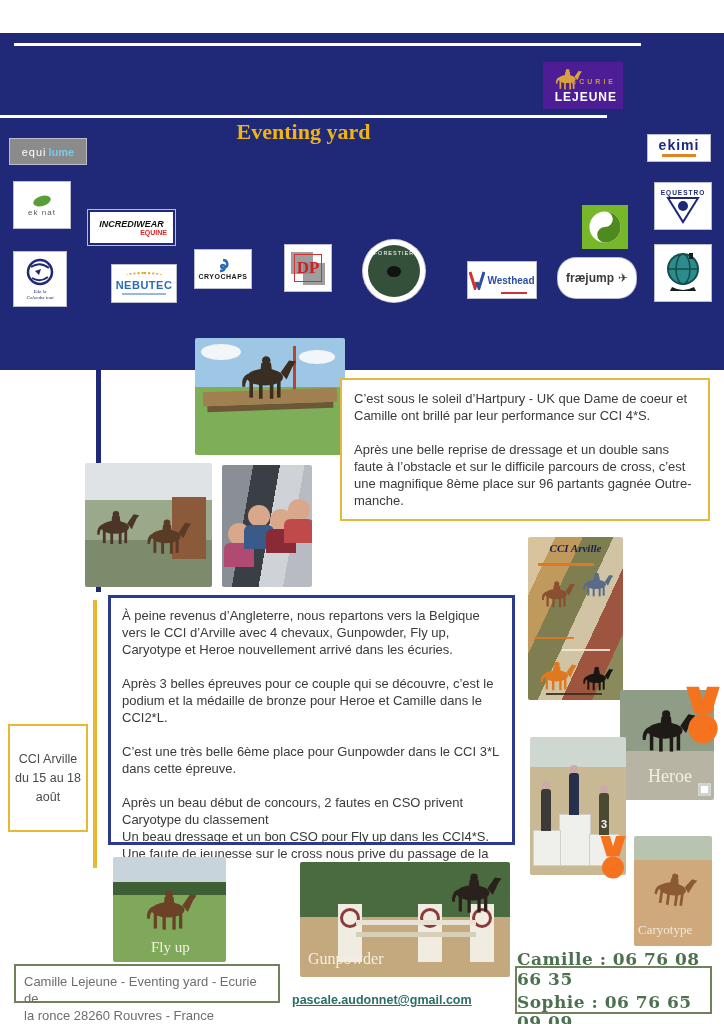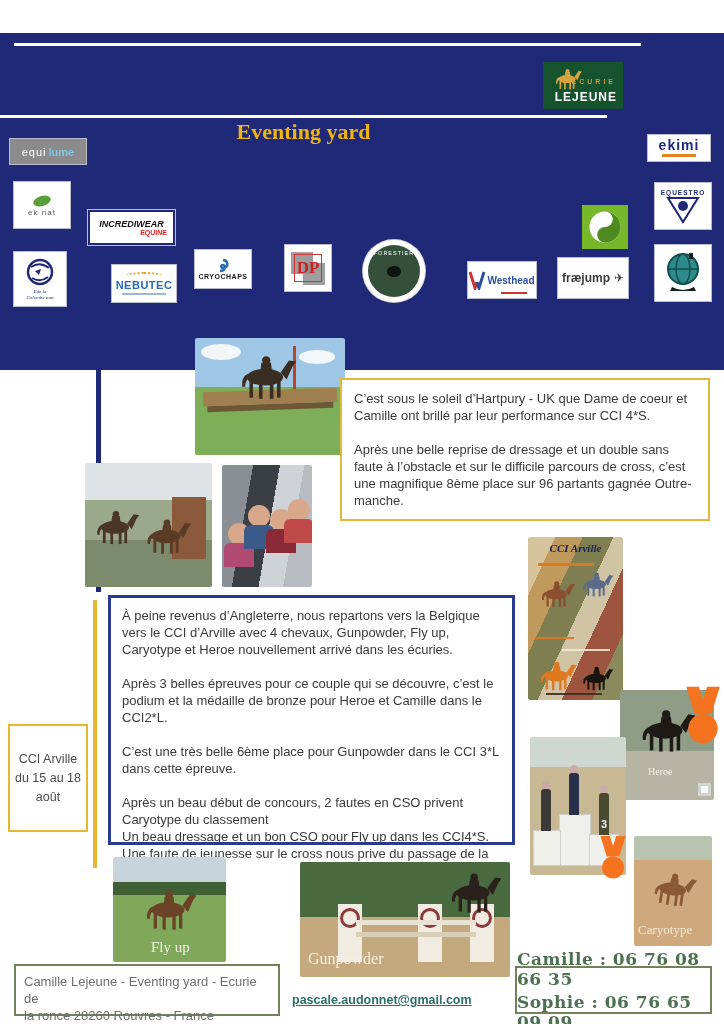--- a/index.html
+++ b/index.html
@@ -15,21 +15,21 @@
   .hline2 { position:absolute; left:0; top:115px; width:607px; height:3px; background:#ffffff; }
   .page-title {
     position:absolute; left:55px; top:50px; width:500px; text-align:center;
     font-family:"Liberation Serif", serif; font-weight:bold; font-size:49px;
     color:#f0b514; letter-spacing:1px; white-space:nowrap;
   }
   .subtitle {
     position:absolute; left:0; top:119px; width:607px; text-align:center;
     font-family:"Liberation Serif", serif; font-weight:bold; font-size:22px; color:#f0b514;
   }
-  .brand-logo { position:absolute; left:543px; top:62px; width:80px; height:47px; background:#14532d; }
+  .brand-logo { position:absolute; left:543px; top:62px; width:80px; height:47px; background:#4c1d95; }
   .brand-logo .l1 { position:absolute; right:7px; top:16px; font-size:7px; letter-spacing:3px; color:#c89a3a; font-weight:bold; }
   .brand-logo .l2 { position:absolute; right:6px; bottom:5px; font-size:12px; letter-spacing:1px; color:#ffffff; font-weight:bold; }
   .brand-logo svg { position:absolute; left:5px; top:2px; }
   
   .logo-box { position:absolute; background:#ffffff; box-shadow:0 0 0 1px #b9bccb; display:flex; align-items:center; justify-content:center; flex-direction:column; overflow:hidden; }
   .lb-equilume { left:10px; top:139px; width:76px; height:25px; background:#8b8b8b; flex-direction:row; gap:2px; }
   .lb-equilume .p1 { color:#fff; font-size:11px; letter-spacing:1px; }
   .lb-equilume .p2 { color:#7ec8e3; font-size:11px; font-weight:bold; }
   .lb-ekimi { left:648px; top:135px; width:62px; height:26px; }
   .lb-ekimi .t { color:#1f2977; font-weight:bold; font-size:14px; letter-spacing:1px; line-height:13px; }
@@ -55,21 +55,21 @@
   .lb-dp .sq1 { left:6px; top:7px; } .lb-dp .sq2 { right:6px; bottom:6px; }
   .lb-dp .frame { position:absolute; left:9px; top:9px; width:28px; height:28px; border:1.5px solid #c33; }
   .lb-dp .t { position:relative; color:#c22; font-family:"Liberation Serif",serif; font-weight:bold; font-size:17px; }
   .lb-forestier { left:363px; top:240px; width:62px; height:62px; border-radius:50%; box-shadow:0 0 0 1px #cfcfcf; }
   .lb-forestier .ring { width:52px; height:52px; border-radius:50%; background:#34503a; display:flex; align-items:flex-start; justify-content:center; }
   .lb-forestier .t { color:#fff; font-size:5.5px; letter-spacing:1px; margin-top:5px; }
   .lb-forestier .hub { position:absolute; left:24px; top:26px; width:14px; height:11px; background:#10130f; border-radius:50%; }
   .lb-westhead { left:468px; top:262px; width:68px; height:36px; flex-direction:row; }
   .lb-westhead .t { color:#2a4fa0; font-weight:bold; font-size:10px; margin-left:2px; }
   .lb-westhead .sub { position:absolute; right:9px; bottom:4px; width:26px; height:2px; background:#c33; }
-  .lb-freejump { left:558px; top:258px; width:70px; height:40px; flex-direction:row; gap:4px; }
+  .lb-freejump { left:558px; top:258px; width:78px; height:40px; flex-direction:row; gap:4px;border-radius:18px; }
   .lb-freejump .t { color:#3a3a3a; font-weight:bold; font-size:12px; }
   .lb-freejump .plane { color:#3a3a3a; font-size:12px; }
   .lb-tealglobe { left:655px; top:245px; width:56px; height:56px; }
   
   .article { position:absolute; background:#fff; color:#3a3a3a; font-size:13px; line-height:17px; white-space:pre-line; }
   .article-1 { left:340px; top:378px; width:370px; height:143px; border:2px solid #e2b93c; padding:10px 12px; }
   .article-2 { left:108px; top:595px; width:407px; height:250px; border:3px solid #2a3a8c; padding:9px 11px; }
   .event-box { position:absolute; background:#fff; color:#4a4a4a; font-size:12.5px; line-height:19px; text-align:center; white-space:pre-line; display:flex; align-items:center; justify-content:center; }
   .event-1 { left:8px; top:427px; width:82px; height:158px; border:3px solid #1f2977; }
   .event-2 { left:8px; top:724px; width:80px; height:108px; border:2.5px solid #e8b832; }
@@ -90,35 +90,35 @@
   .ph-poster { left:528px; top:537px; width:95px; height:163px;
     background:linear-gradient(115deg,#d8c49c 0 16%, #c09a5c 16% 32%, #7e7e50 32% 50%, #d0c4a4 50% 64%, #9e5540 64% 82%, #8a8a5c 82%); }
   .ph-poster .ptitle { position:absolute; top:5px; left:0; width:100%; text-align:center; color:#1a2050; font-family:"Liberation Serif",serif; font-style:italic; font-weight:bold; font-size:11px; }
   .ph-poster .squig { position:absolute; left:10px; top:26px; width:56px; height:3px; background:#e07820; }
   .ph-poster .cap { position:absolute; height:2px; background:#f2e8d0; opacity:0.9; }
   .ph-podium { left:530px; top:737px; width:96px; height:138px; background:linear-gradient(#cfd8d0 0 22%, #c9b894 22% 100%); }
   .ph-podium .block { position:absolute; background:#efefec; box-shadow:0 0 0 1px #d0d0c8; }
   .ph-podium .figure { position:absolute; width:10px; background:#3c3a36; border-radius:3px 3px 0 0; }
   .ph-podium .fhead { position:absolute; width:8px; height:8px; border-radius:50%; background:#caa; }
   .ph-heroe { left:620px; top:690px; width:94px; height:110px; background:linear-gradient(#8f9c86 0 55%, #b8b4a4 55% 100%); }
-  .ph-heroe .plabel { left:28px; top:76px; font-size:10px; }
+  .ph-heroe .plabel { left:28px; top:76px; font-size:18px; }
   .ph-heroe .wm { position:absolute; right:3px; bottom:4px; width:13px; height:13px; background:#fff; border-radius:2px; box-shadow:inset 0 0 0 3px #cfd4cf; }
   .ph-caryotype { left:634px; top:836px; width:78px; height:110px; background:linear-gradient(#b8c4b0 0 22%, #cfa97c 22% 100%); }
   .ph-caryotype .plabel { left:4px; top:86px; font-size:13px; opacity:0.9; }
   .ph-flyup { left:113px; top:857px; width:113px; height:105px; background:linear-gradient(#c8d4dc 0 24%, #3f5f35 24% 36%, #7fa85a 36% 100%); }
   .ph-flyup .plabel { left:38px; top:82px; font-size:15px;text-align:center; }
   .ph-gunpowder { left:300px; top:862px; width:210px; height:115px; background:linear-gradient(#4a6b3f 0 48%, #c4a97e 48% 100%); }
   .ph-gunpowder .plabel { left:8px; top:88px; font-size:16px; }
   .ph-gunpowder .std { position:absolute; width:24px; height:58px; background:#f0ece2; top:42px; }
   .ph-gunpowder .std .disc { position:absolute; left:2px; top:4px; width:20px; height:20px; border-radius:50%; border:3px solid #8c3a3a; }
   .ph-gunpowder .pole { position:absolute; left:56px; top:58px; width:120px; height:5px; background:#e8e2d2; box-shadow:0 12px 0 #d8cfb8; }
   .medal { position:absolute; }
   .rank3 { position:absolute; left:601px; top:818px; color:#f4f2ea; font-weight:bold; font-size:11px; text-shadow:0 0 2px #555; }
   
-  .footer-address { position:absolute; left:14px; top:964px; width:266px; height:52px; border:2px solid #71825a; color:#6e6e6e; font-size:13px; line-height:17px; padding:7px 8px; white-space:pre-line; }
+  .footer-address { position:absolute; left:14px; top:964px; width:266px; height:39px; border:2px solid #71825a; color:#6e6e6e; font-size:13px; line-height:17px; padding:7px 8px; white-space:pre-line; }
   .footer-email { position:absolute; left:292px; top:993px; color:#2a6e66; font-weight:bold; font-size:12.5px; text-decoration:underline; }
   .footer-phones { position:absolute; left:515px; top:966px; width:197px; height:48px; border:2px solid #71825a; display:flex; flex-direction:column; align-items:center; justify-content:center; gap:3px; }
   .footer-phones div { color:#4c7150; font-family:"DejaVu Serif",serif; font-weight:bold; font-size:17px; letter-spacing:0.5px; }
   .hidden-defs { position:absolute; width:0; height:0; overflow:hidden; }
 </style>
 </head>
 <body>
 
 <svg class="hidden-defs" aria-hidden="true">
   <symbol id="horse" viewBox="0 0 120 90">

